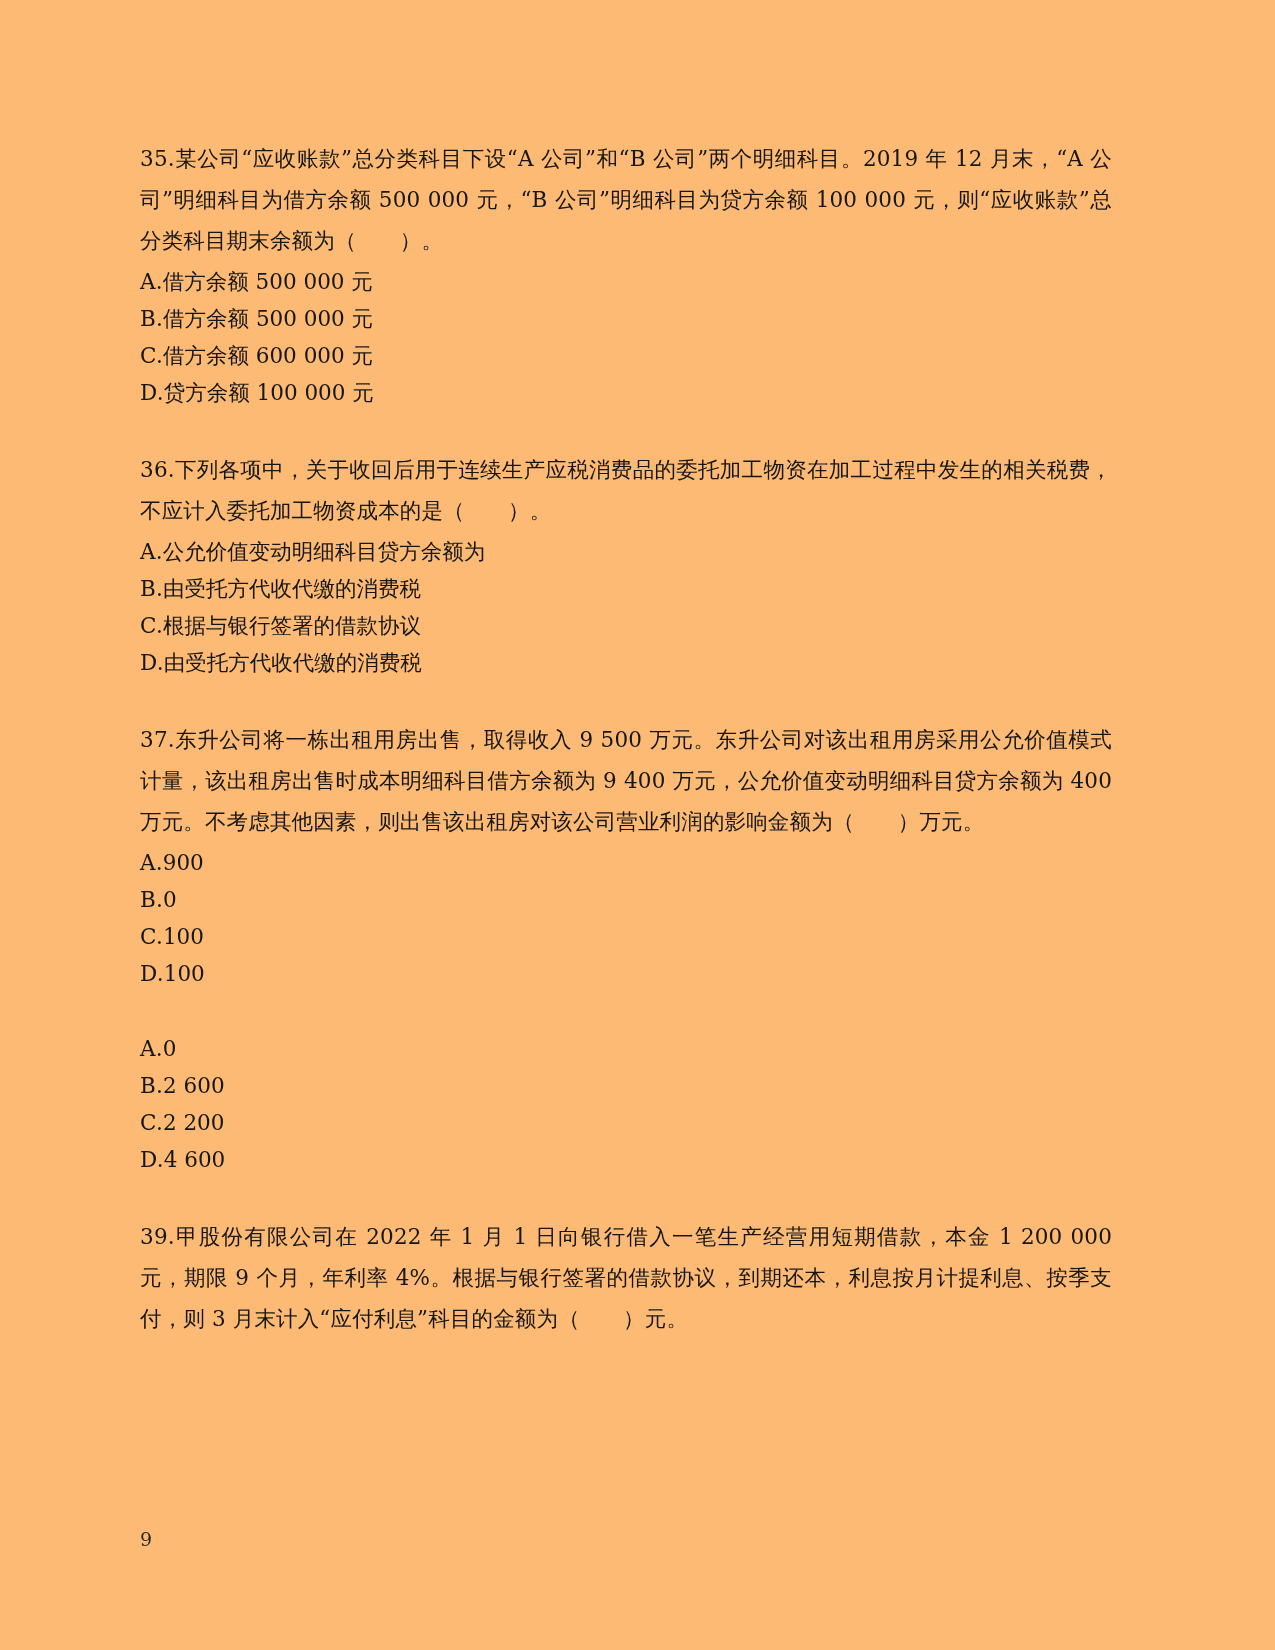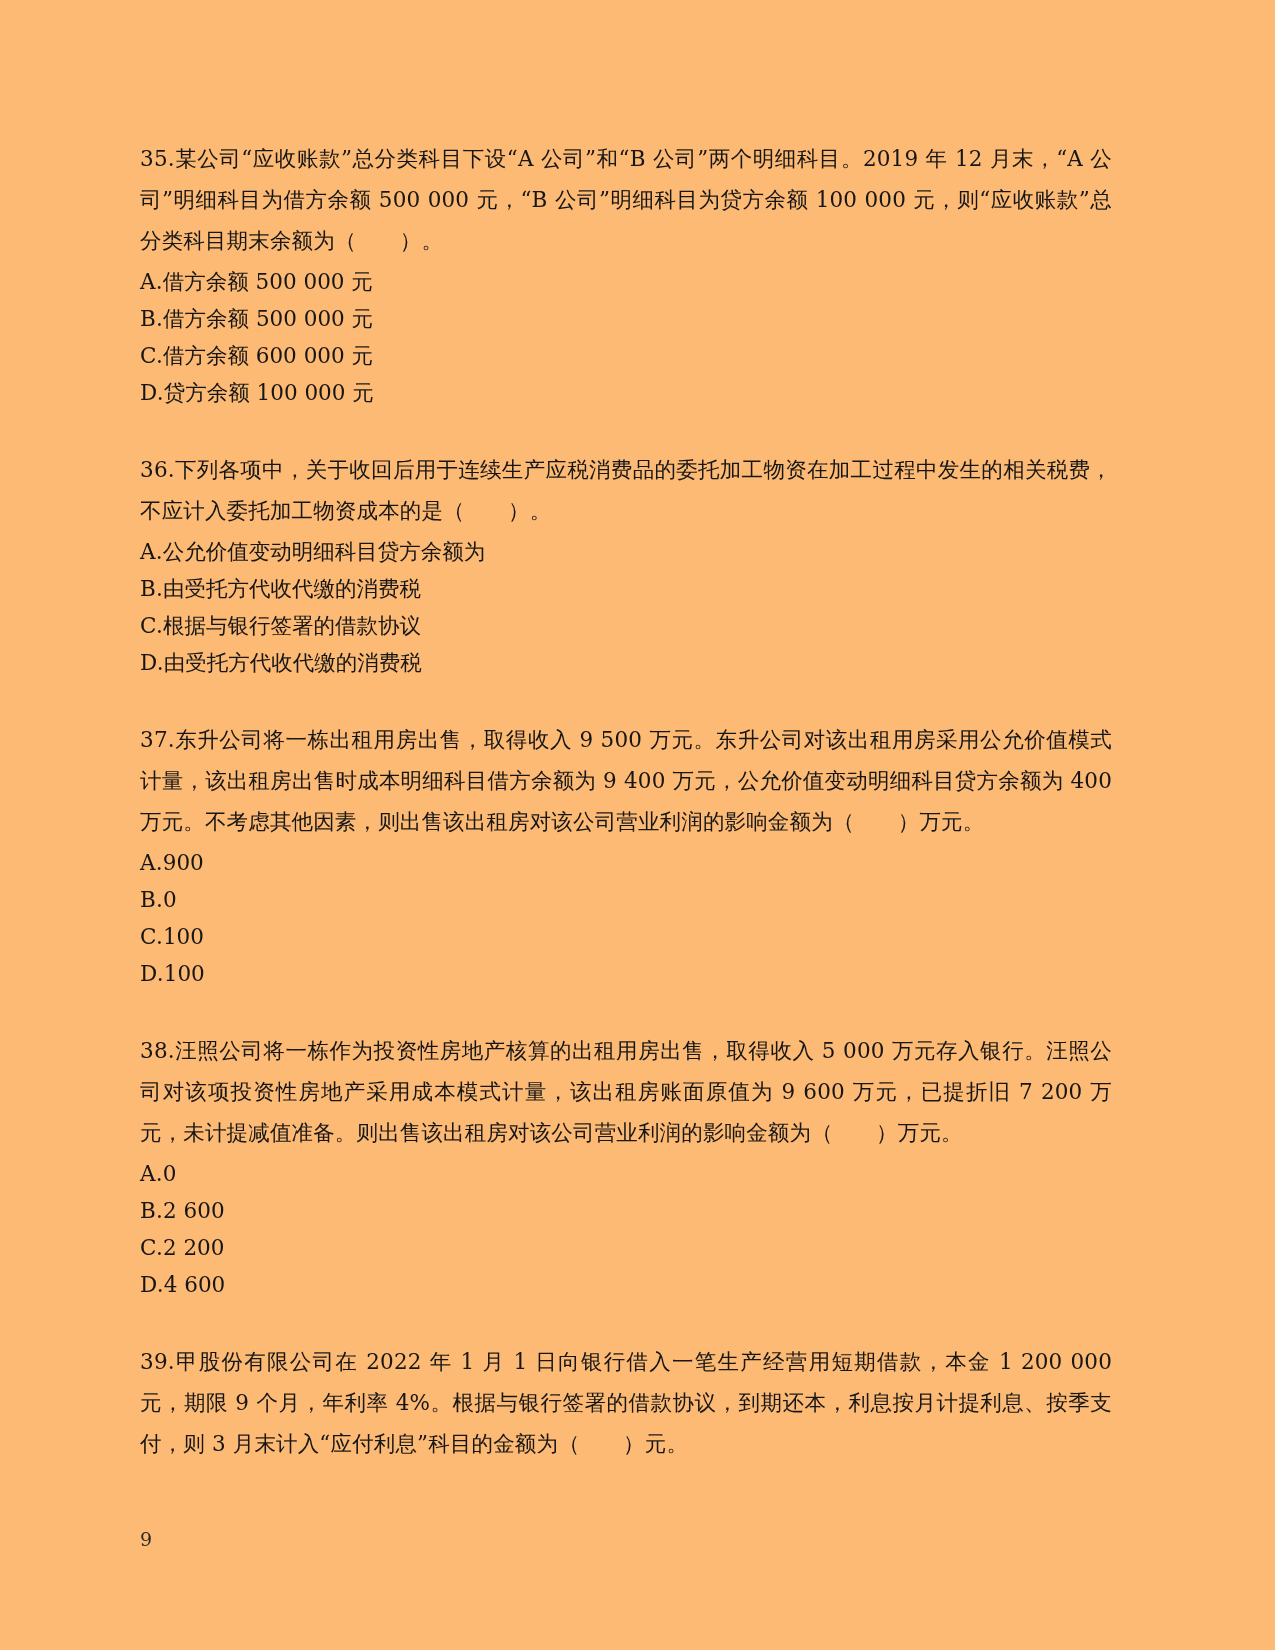--- a/index.html
+++ b/index.html
@@ -102,23 +102,20 @@
       </p>
       <div class="options">
         <div class="option"><span class="lbl">A.</span><span>900</span></div>
         <div class="option"><span class="lbl">B.</span><span>0</span></div>
         <div class="option"><span class="lbl">C.</span><span>100</span></div>
         <div class="option"><span class="lbl">D.</span><span>100</span></div>
       </div>
     </div>
 
     <div class="question-block">
-      <p class="q-body">
-        <span class="num">38.</span><span>汪照公司将一栋作为投资性房地产核算的出租用房出售，取得收入 5 000 万元存入银行。汪照公司对该项投资性房地产采用成本模式计量，该出租房账面原值为 9 600 万元，已提折旧 7 200 万元，未计提减值准备。则出售该出租房对该公司营业利润的影响金额为（　　）万元。</span>
-      </p>
       <div class="options">
         <div class="option"><span class="lbl">A.</span><span>0</span></div>
         <div class="option"><span class="lbl">B.</span><span>2 600</span></div>
         <div class="option"><span class="lbl">C.</span><span>2 200</span></div>
         <div class="option"><span class="lbl">D.</span><span>4 600</span></div>
       </div>
     </div>
 
     <div class="question-block">
       <p class="q-body">

